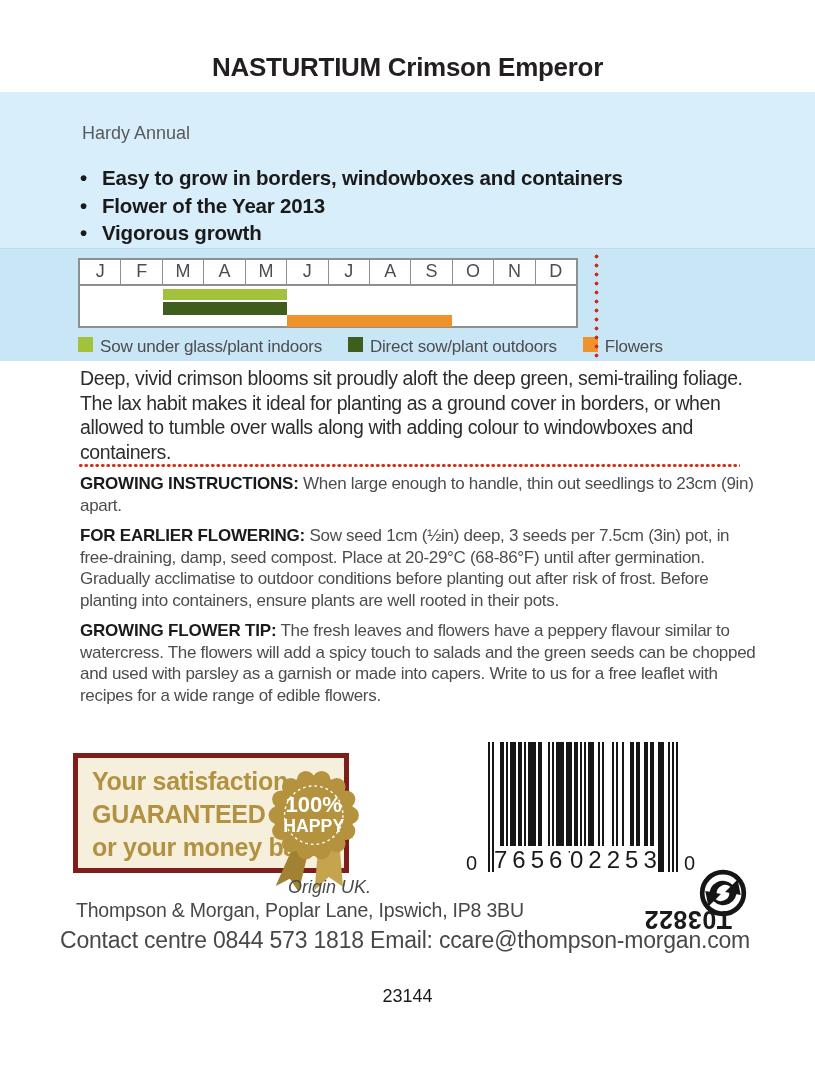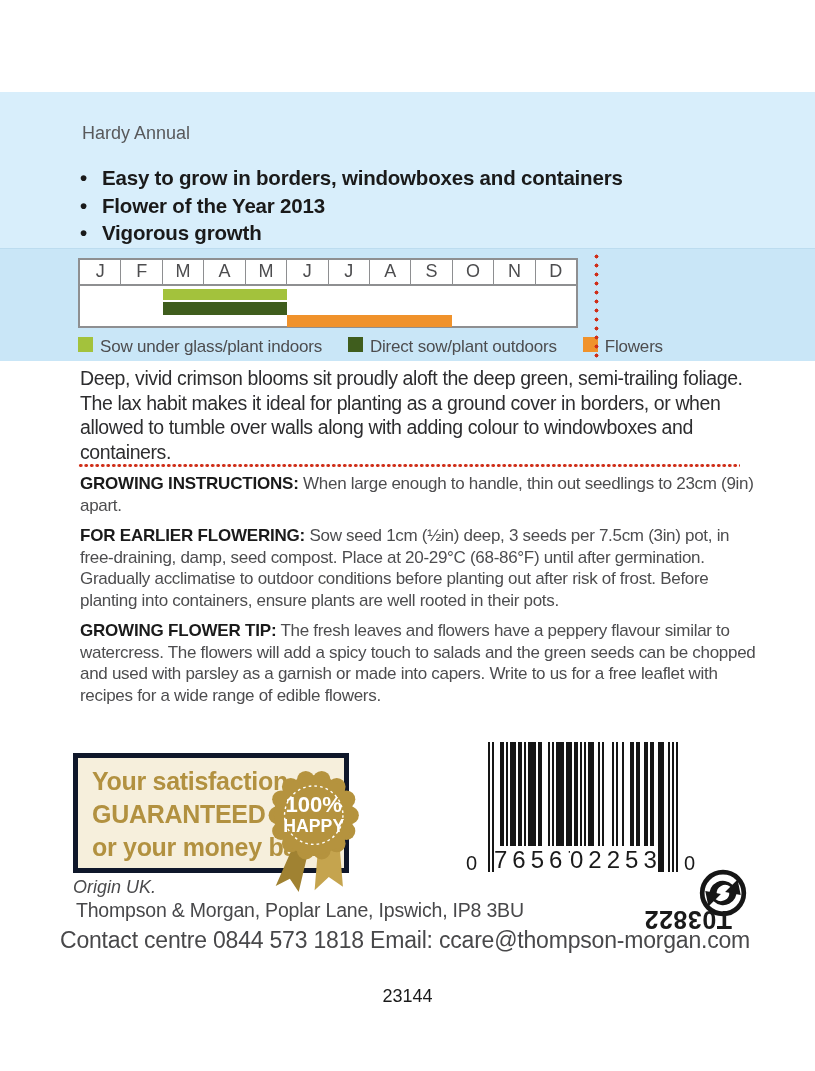--- a/index.html
+++ b/index.html
@@ -47,21 +47,21 @@
   .dot-h{position:absolute;left:78px;top:463px;width:662px;height:5px;
          background-image:radial-gradient(circle,#cf2e18 1.5px,rgba(0,0,0,0) 1.9px);
          background-size:5.5px 5px;background-repeat:repeat-x;}
 
   .sections{position:absolute;left:80px;top:473px;width:678px;}
   .sections p{margin:0 0 9px 0;font-size:17px;line-height:21.5px;color:#4d4d4f;letter-spacing:-0.3px;}
   .sections p b{color:#1a1a1a;letter-spacing:-0.2px;}
 
   
   .guarantee{position:absolute;left:73px;top:753px;width:276px;height:120px;box-sizing:border-box;
-             background:#f6efdc;border:5px solid #0f172a;}
+             background:#f6efdc;border:5px solid #7f1d1d;}
   .guarantee .g-line{margin-left:14px;font-size:25px;font-weight:bold;color:#b29140;
                      line-height:33px;letter-spacing:-0.3px;}
   .guarantee .g-line:first-child{margin-top:7px;}
   .rosette{position:absolute;left:258px;top:749px;}
 
   
   .barcode{position:absolute;left:466px;top:742px;width:240px;height:158px;}
   .bc-bars{position:absolute;left:22px;top:0;width:190px;height:132px;}
   .bc-bar{position:absolute;top:0;height:106px;background:#161616;}
   .bc-bar.tall{height:130px;}
@@ -69,32 +69,33 @@
             font-size:24px;color:#1a1a1a;letter-spacing:5px;}
   .bc-g1{left:28px;} .bc-g2{left:104px;}
   .bc-side{position:absolute;top:110px;font-size:20px;color:#1a1a1a;}
   .bc-left{left:0px;} .bc-right{left:218px;}
 
   .green-dot{position:absolute;left:698px;top:868px;}
   .tcode{position:absolute;left:628px;top:905px;width:120px;text-align:center;
          transform:rotate(180deg);font-size:25px;font-weight:bold;color:#1a1a1a;letter-spacing:0.5px;}
 
   
-  .origin{position:absolute;left:73px;top:877px;width:298px;text-align:left;
+  .origin{position:absolute;left:73px;top:877px;width:298px;text-align:right;
           font-size:18px;font-style:italic;color:#4a4a4c;}
   .address{position:absolute;left:76px;top:899px;font-size:19.5px;color:#48484a;letter-spacing:-0.2px;}
   .contact{position:absolute;left:60px;top:927px;font-size:23px;color:#48484a;letter-spacing:-0.2px;}
   .packetno{position:absolute;left:0;top:986px;width:815px;text-align:center;
             font-size:18px;color:#1a1a1a;}
 </style>
 </head>
 <body>
 
 <div class="page">
 
+  <div class="title">NASTURTIUM Crimson Emperor</div>
 
   <div class="band1">
     <div class="hardy">Hardy Annual</div>
     <ul class="bullets">
       <li><span class="dot">•</span><span>Easy to grow in borders, windowboxes and containers</span></li>
       <li><span class="dot">•</span><span>Flower of the Year 2013</span></li>
       <li><span class="dot">•</span><span>Vigorous growth</span></li>
     </ul>
   </div>
 

